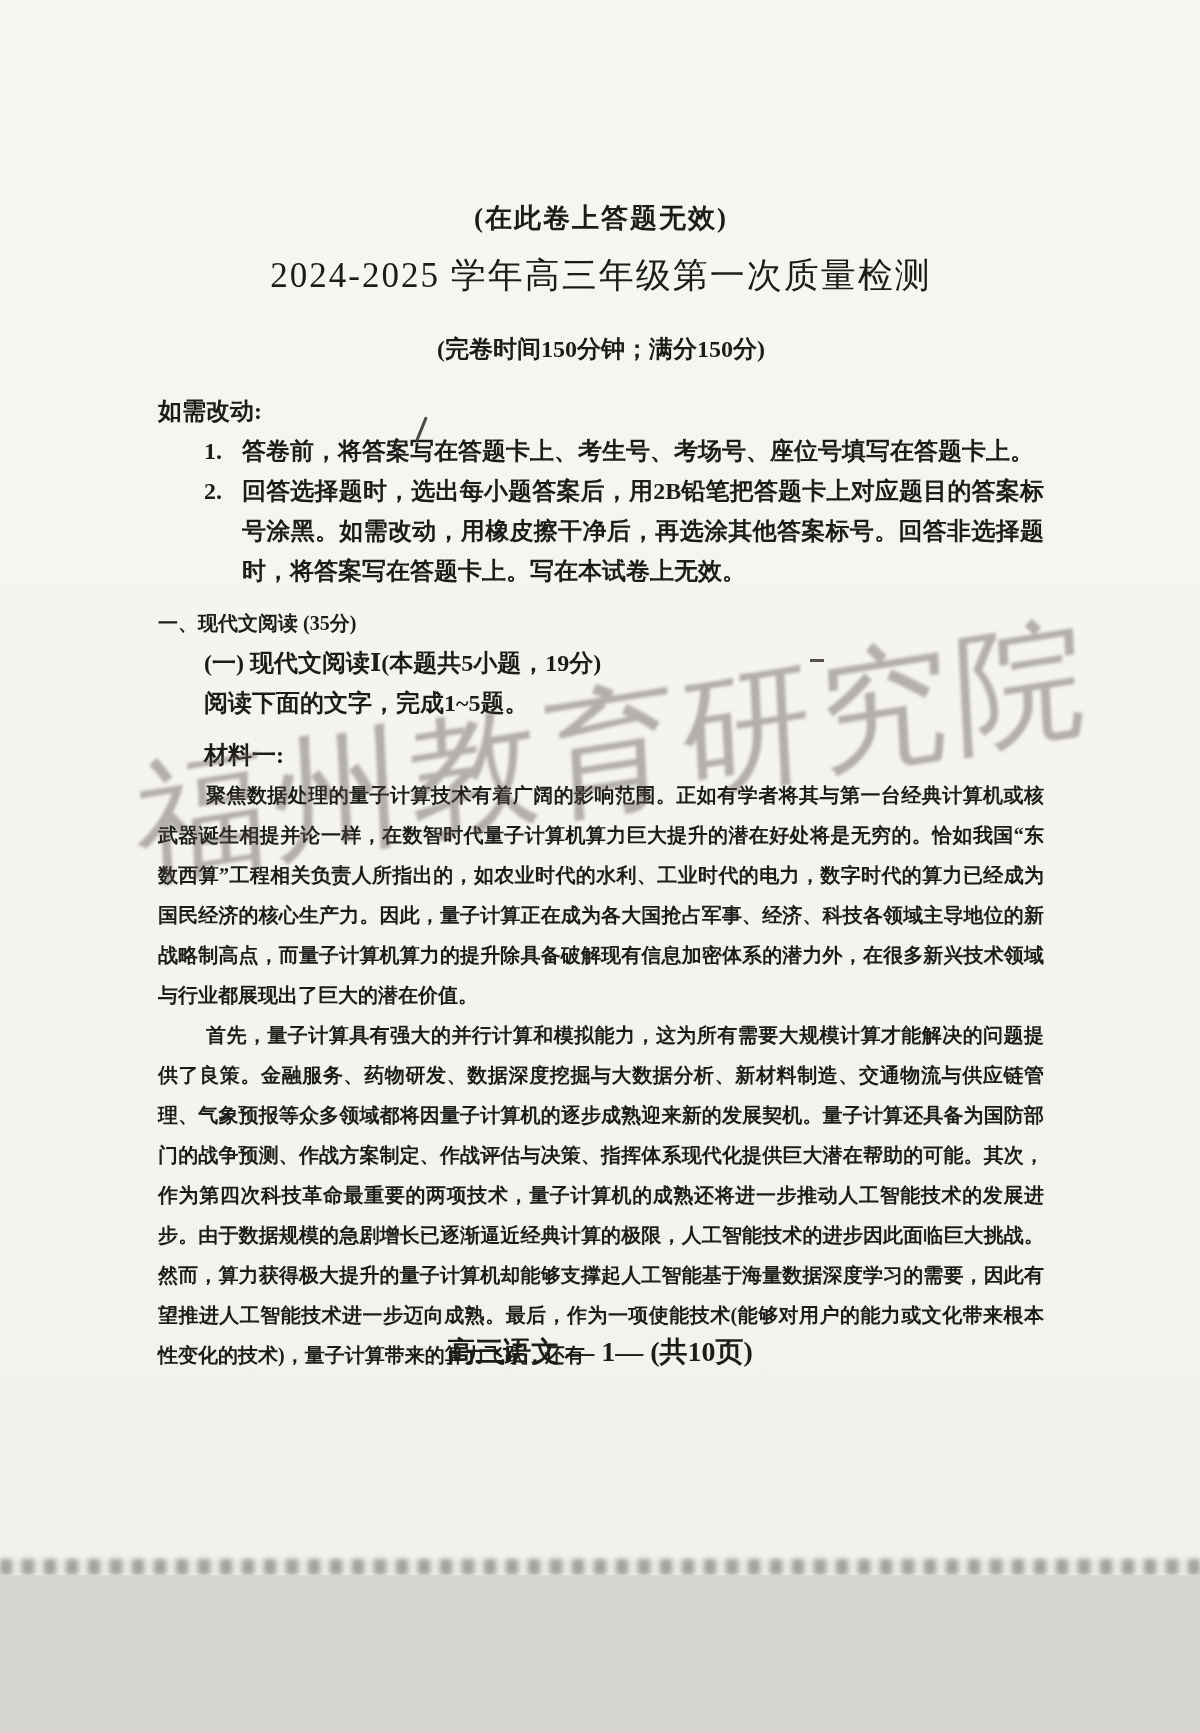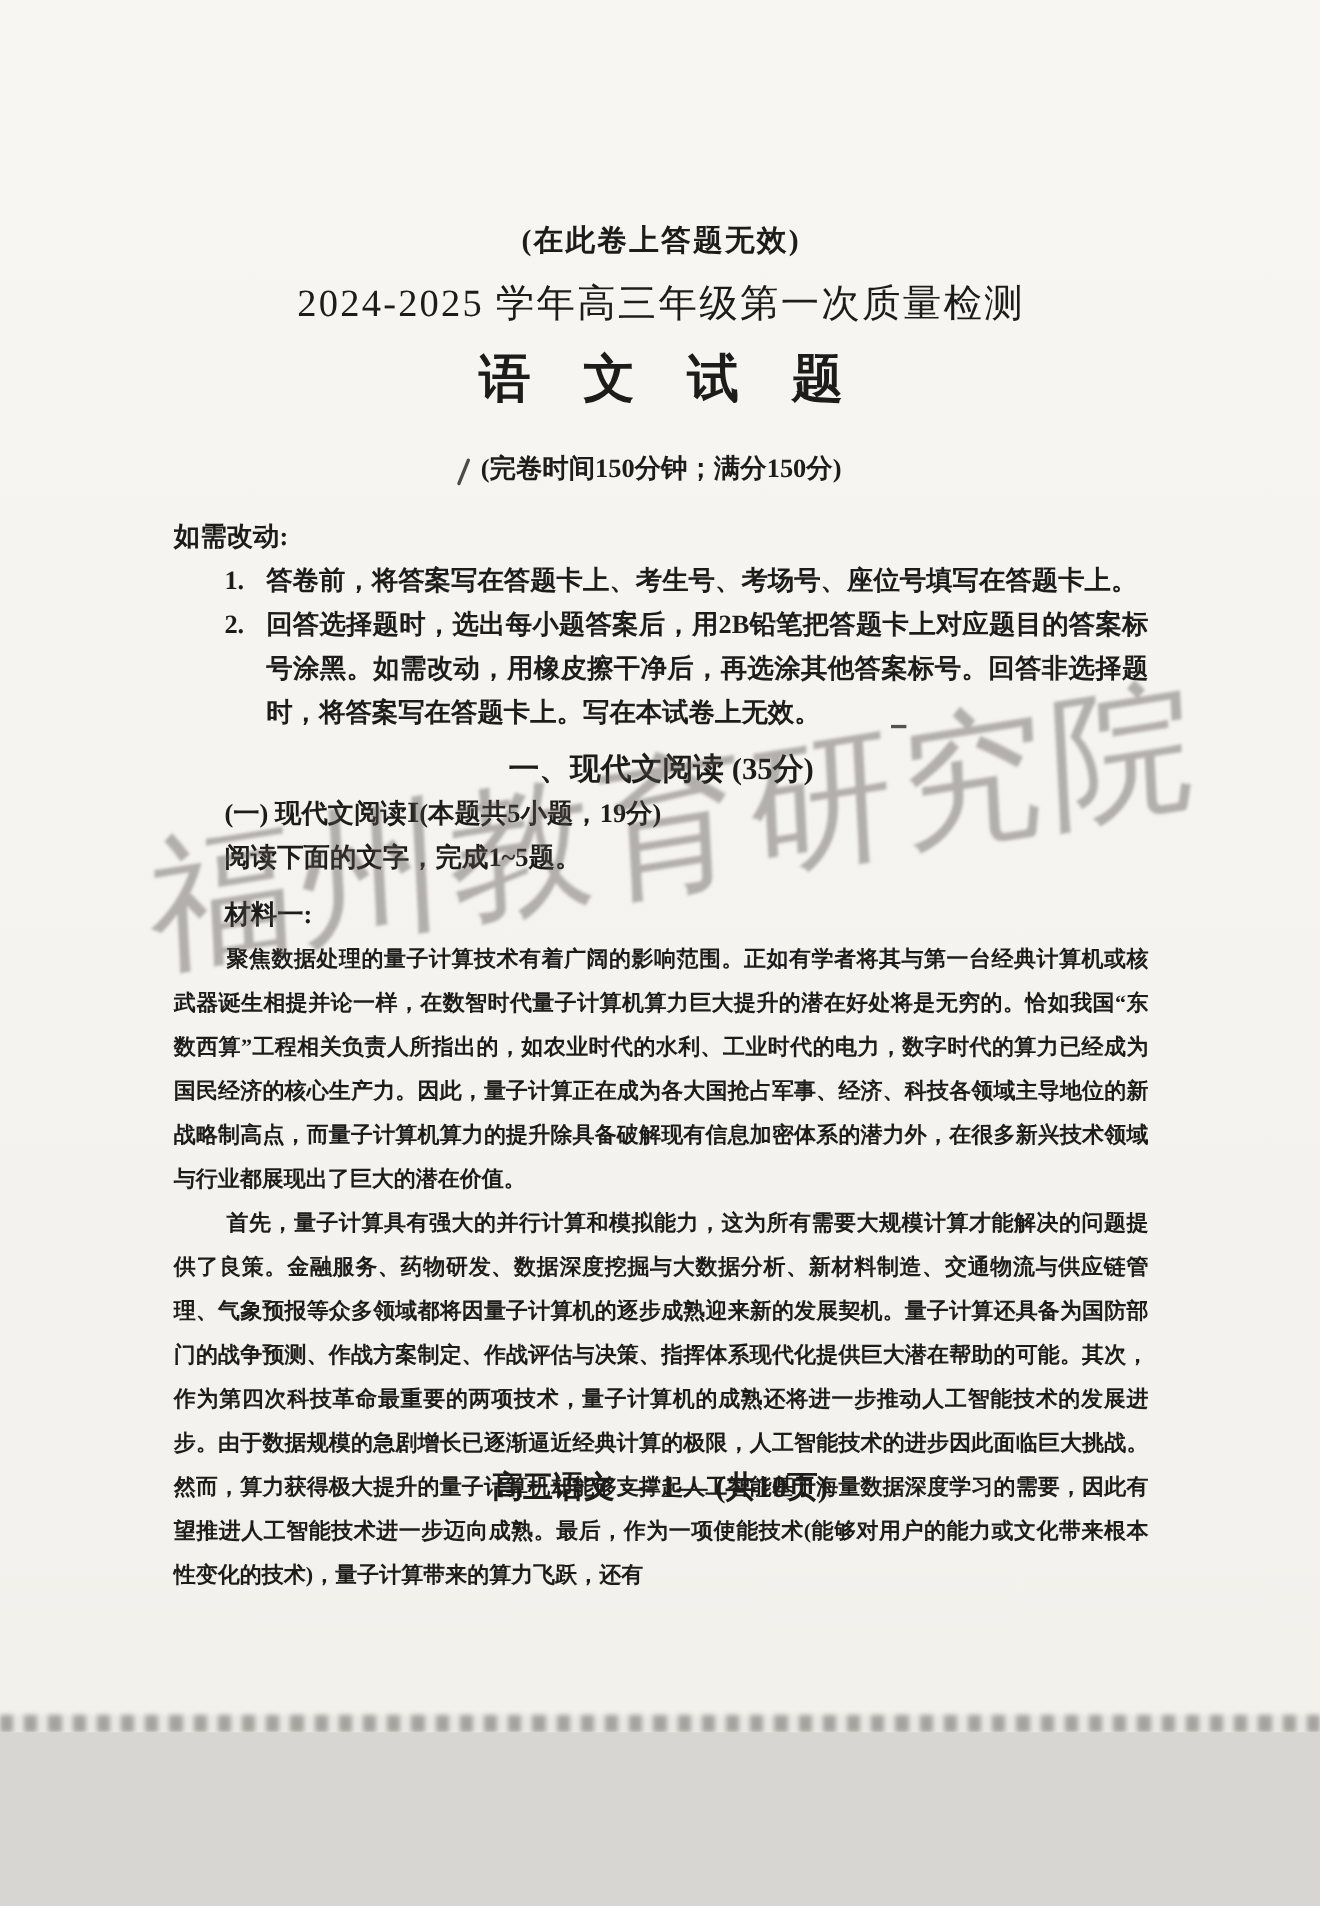--- a/index.html
+++ b/index.html
@@ -65,25 +65,24 @@
   .notice {
     display: flex;
     font-size: 24px;
     font-weight: 600;
     line-height: 40px;
   }
   .notice-num { flex: 0 0 38px; }
   .notice-text { flex: 1; text-align: justify; }
 
   .section-heading {
-    font-size: 28px;
+    font-size: 20px;
     font-weight: 700;
     line-height: 40px;
     margin-top: 12px;
-    text-align: center;
   }
 
   .subsection-heading,
   .reading-instruction,
   .material-label {
     margin-left: 46px;
     font-size: 24px;
     font-weight: 600;
     line-height: 40px;
   }
@@ -170,21 +169,20 @@
 
   <div class="pen-slash"></div>
   <div class="pen-dash"></div>
 
   <div class="content">
 
     <div class="invalid-note">(在此卷上答题无效)</div>
 
     <h1 class="exam-title">2024-2025 学年高三年级第一次质量检测</h1>
 
-    <h2 class="subject-title">语 文 试 题</h2>
 
     <div class="time-note">(完卷时间150分钟；满分150分)</div>
 
     <div class="notice-heading">如需改动:</div>
 
     <div class="notices">
       <div class="notice">
         <span class="notice-num">1.</span>
         <span class="notice-text">答卷前，将答案写在答题卡上、考生号、考场号、座位号填写在答题卡上。</span>
       </div>

